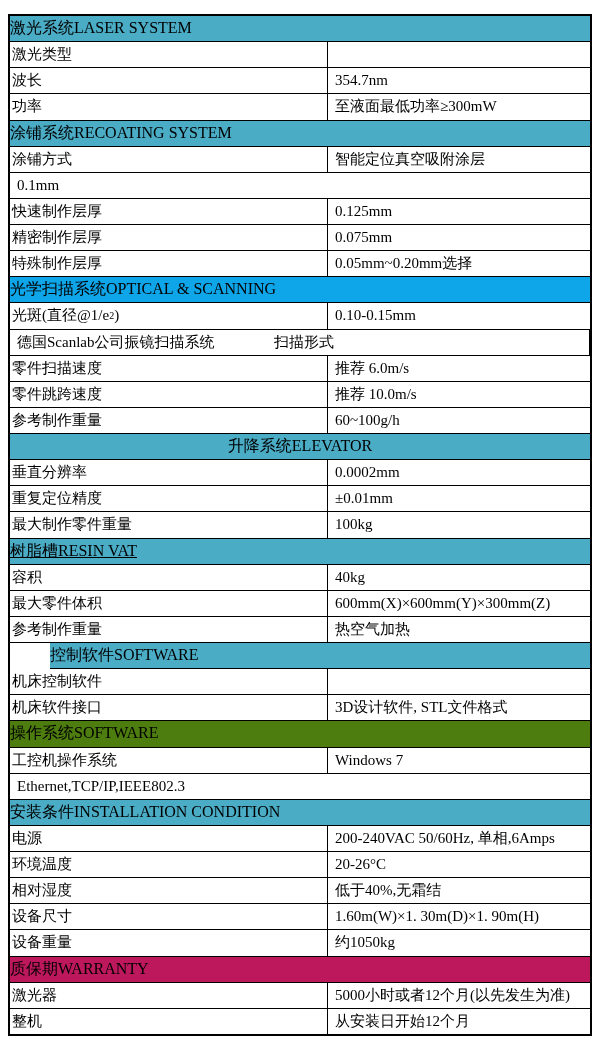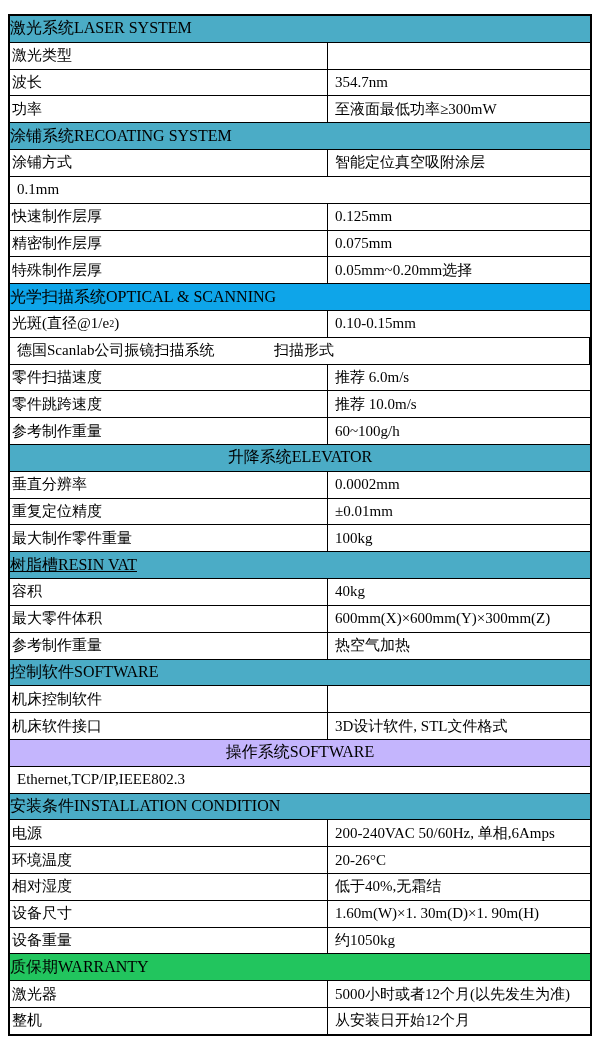--- a/index.html
+++ b/index.html
@@ -232,41 +232,49 @@
         </div>
       </div>
       <div class="spec-row">
         <div class="cell c1">
           <span>参考制作重量</span>
         </div>
         <div class="cell c2">
           <span>热空气加热</span>
         </div>
       </div>
-      <div class="sec-header" style="background-color: rgb(75, 172, 198);">
+      <div class="sec-header" style="background-color: rgb(75, 172, 198); margin-left: 40px;">
         <span>控制软件SOFTWARE</span>
       </div>
       <div class="spec-row">
         <div class="cell c1">
           <span>机床控制软件</span>
         </div>
         <div class="cell c2">
           <span></span>
         </div>
       </div>
       <div class="spec-row">
         <div class="cell c1">
           <span>机床软件接口</span>
         </div>
         <div class="cell c2">
           <span>3D设计软件, STL文件格式</span>
         </div>
       </div>
-      <div class="sec-header" style="background-color: #c4b5fd; justify-content: center;">
+      <div class="sec-header" style="background-color: #4d7c0f;">
         <span>操作系统SOFTWARE</span>
+      </div>
+      <div class="spec-row">
+        <div class="cell c1">
+          <span>工控机操作系统</span>
+        </div>
+        <div class="cell c2">
+          <span>Windows 7</span>
+        </div>
       </div>
       <div class="spec-row">
         <div class="cell c2">
           <span>Ethernet,TCP/IP,IEEE802.3</span>
         </div>
       </div>
       <div class="sec-header" style="background-color: rgb(75, 172, 198);">
         <span>安装条件INSTALLATION CONDITION</span>
       </div>
       <div class="spec-row">
@@ -302,21 +310,21 @@
         </div>
       </div>
       <div class="spec-row">
         <div class="cell c1">
           <span>设备重量</span>
         </div>
         <div class="cell c2">
           <span>约1050kg</span>
         </div>
       </div>
-      <div class="sec-header" style="background-color: #22c55e;">
+      <div class="sec-header" style="background-color: #be185d;">
         <span>质保期WARRANTY</span>
       </div>
       <div class="spec-row">
         <div class="cell c1">
           <span>激光器</span>
         </div>
         <div class="cell c2">
           <span>5000小时或者12个月(以先发生为准)</span>
         </div>
       </div>

